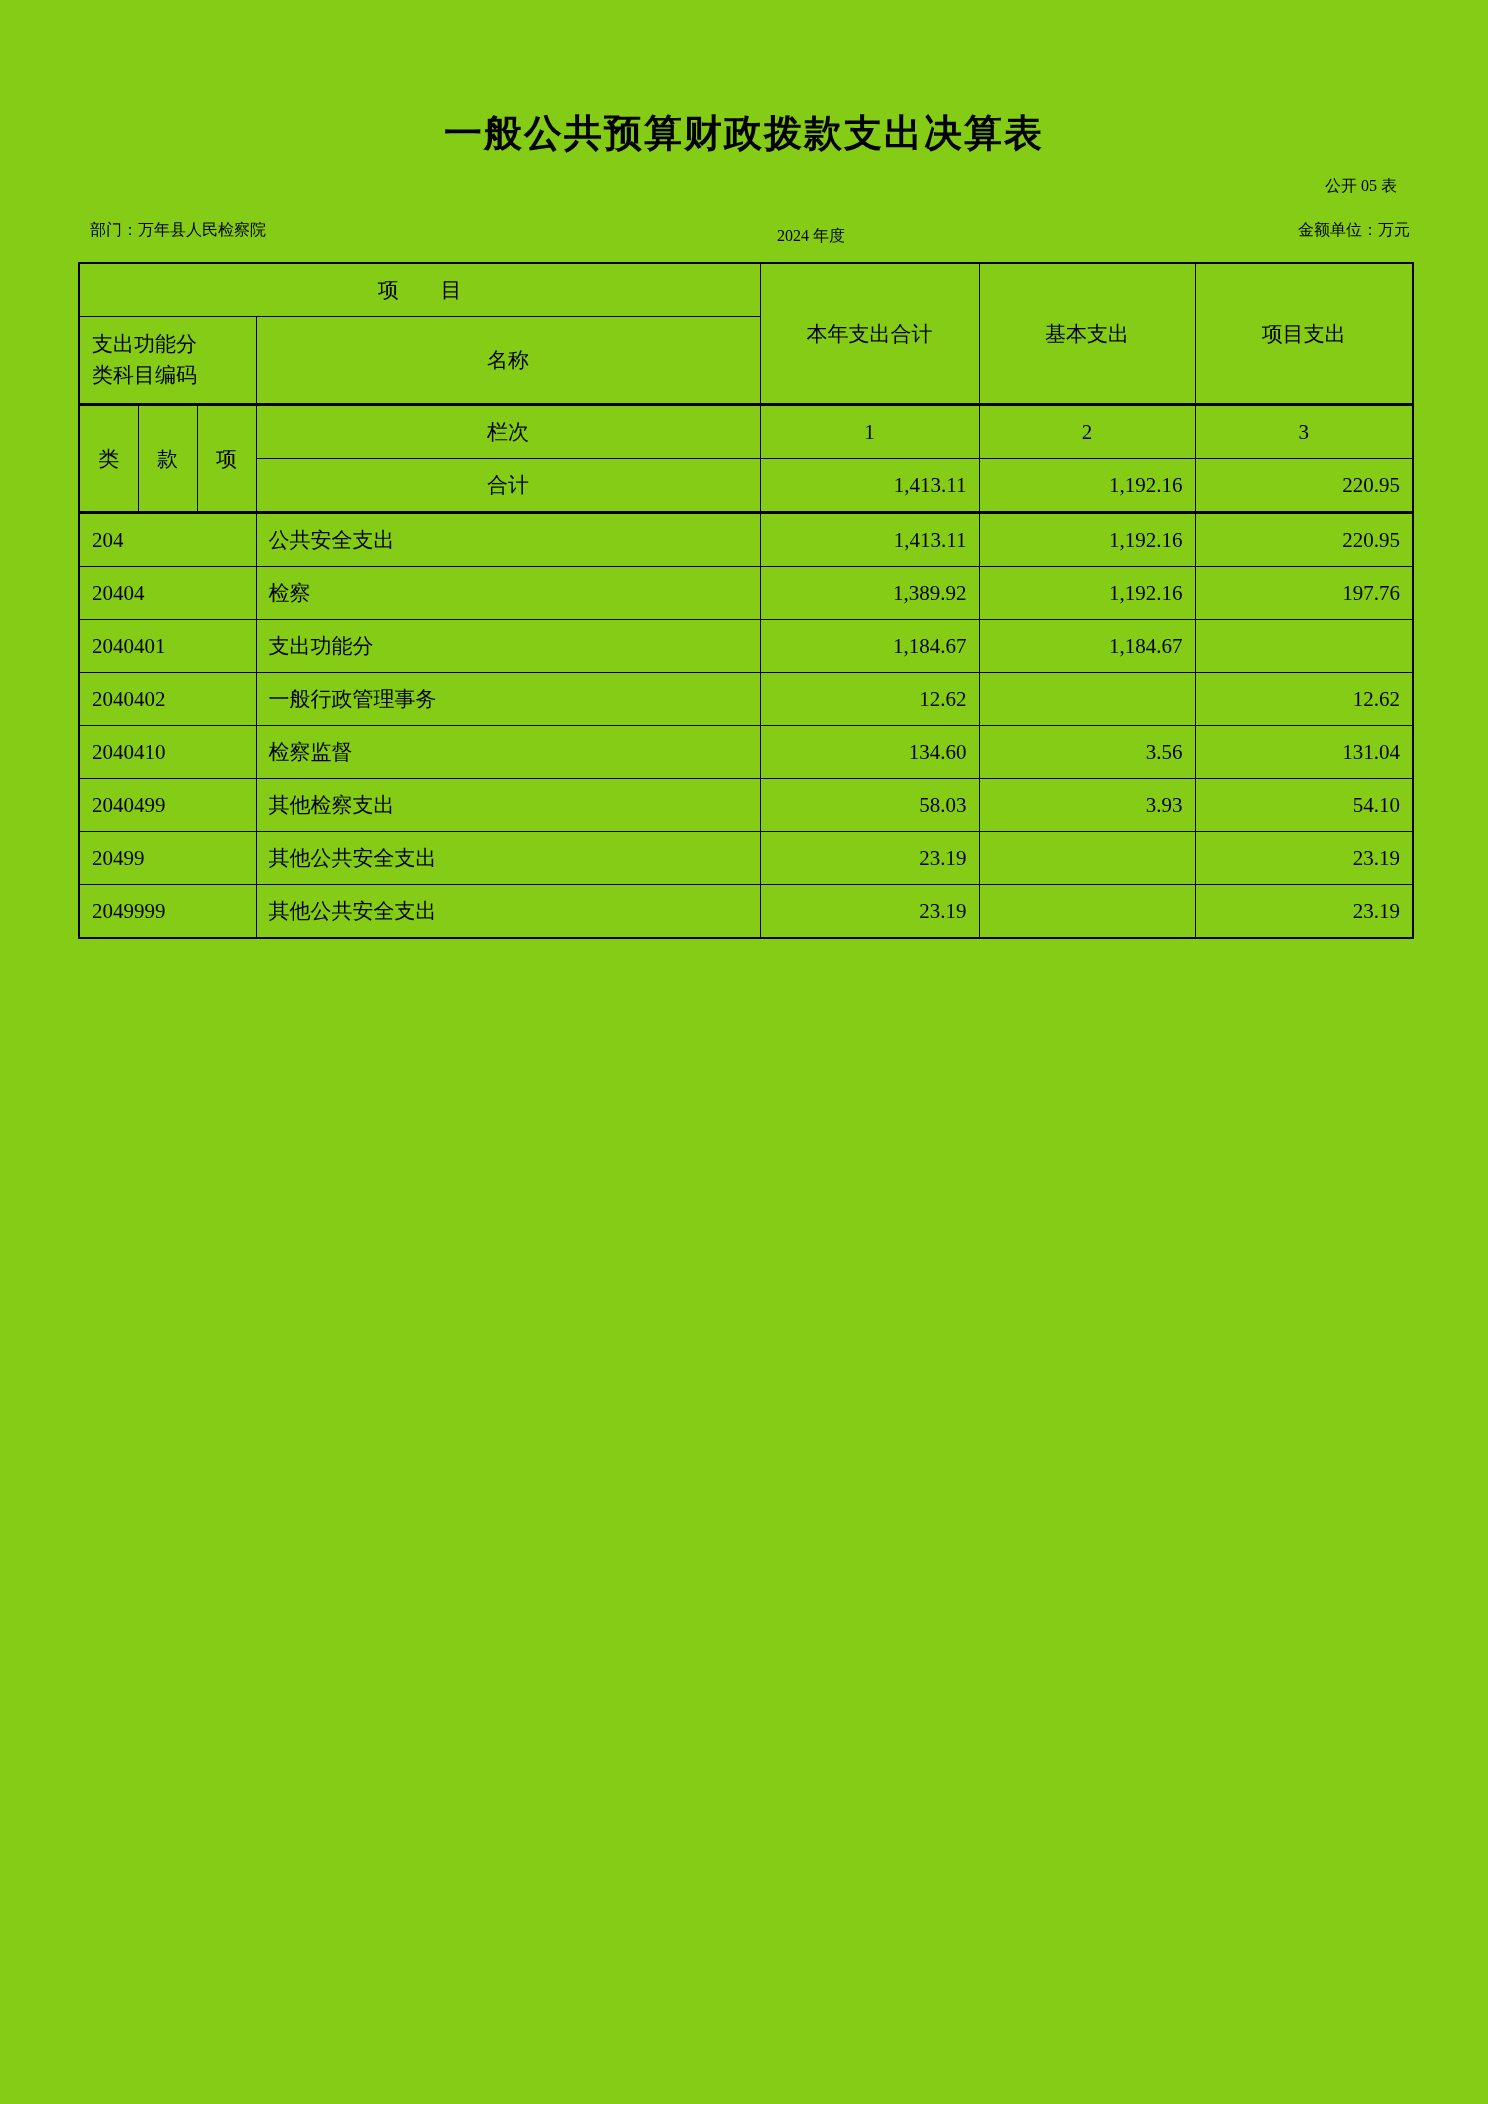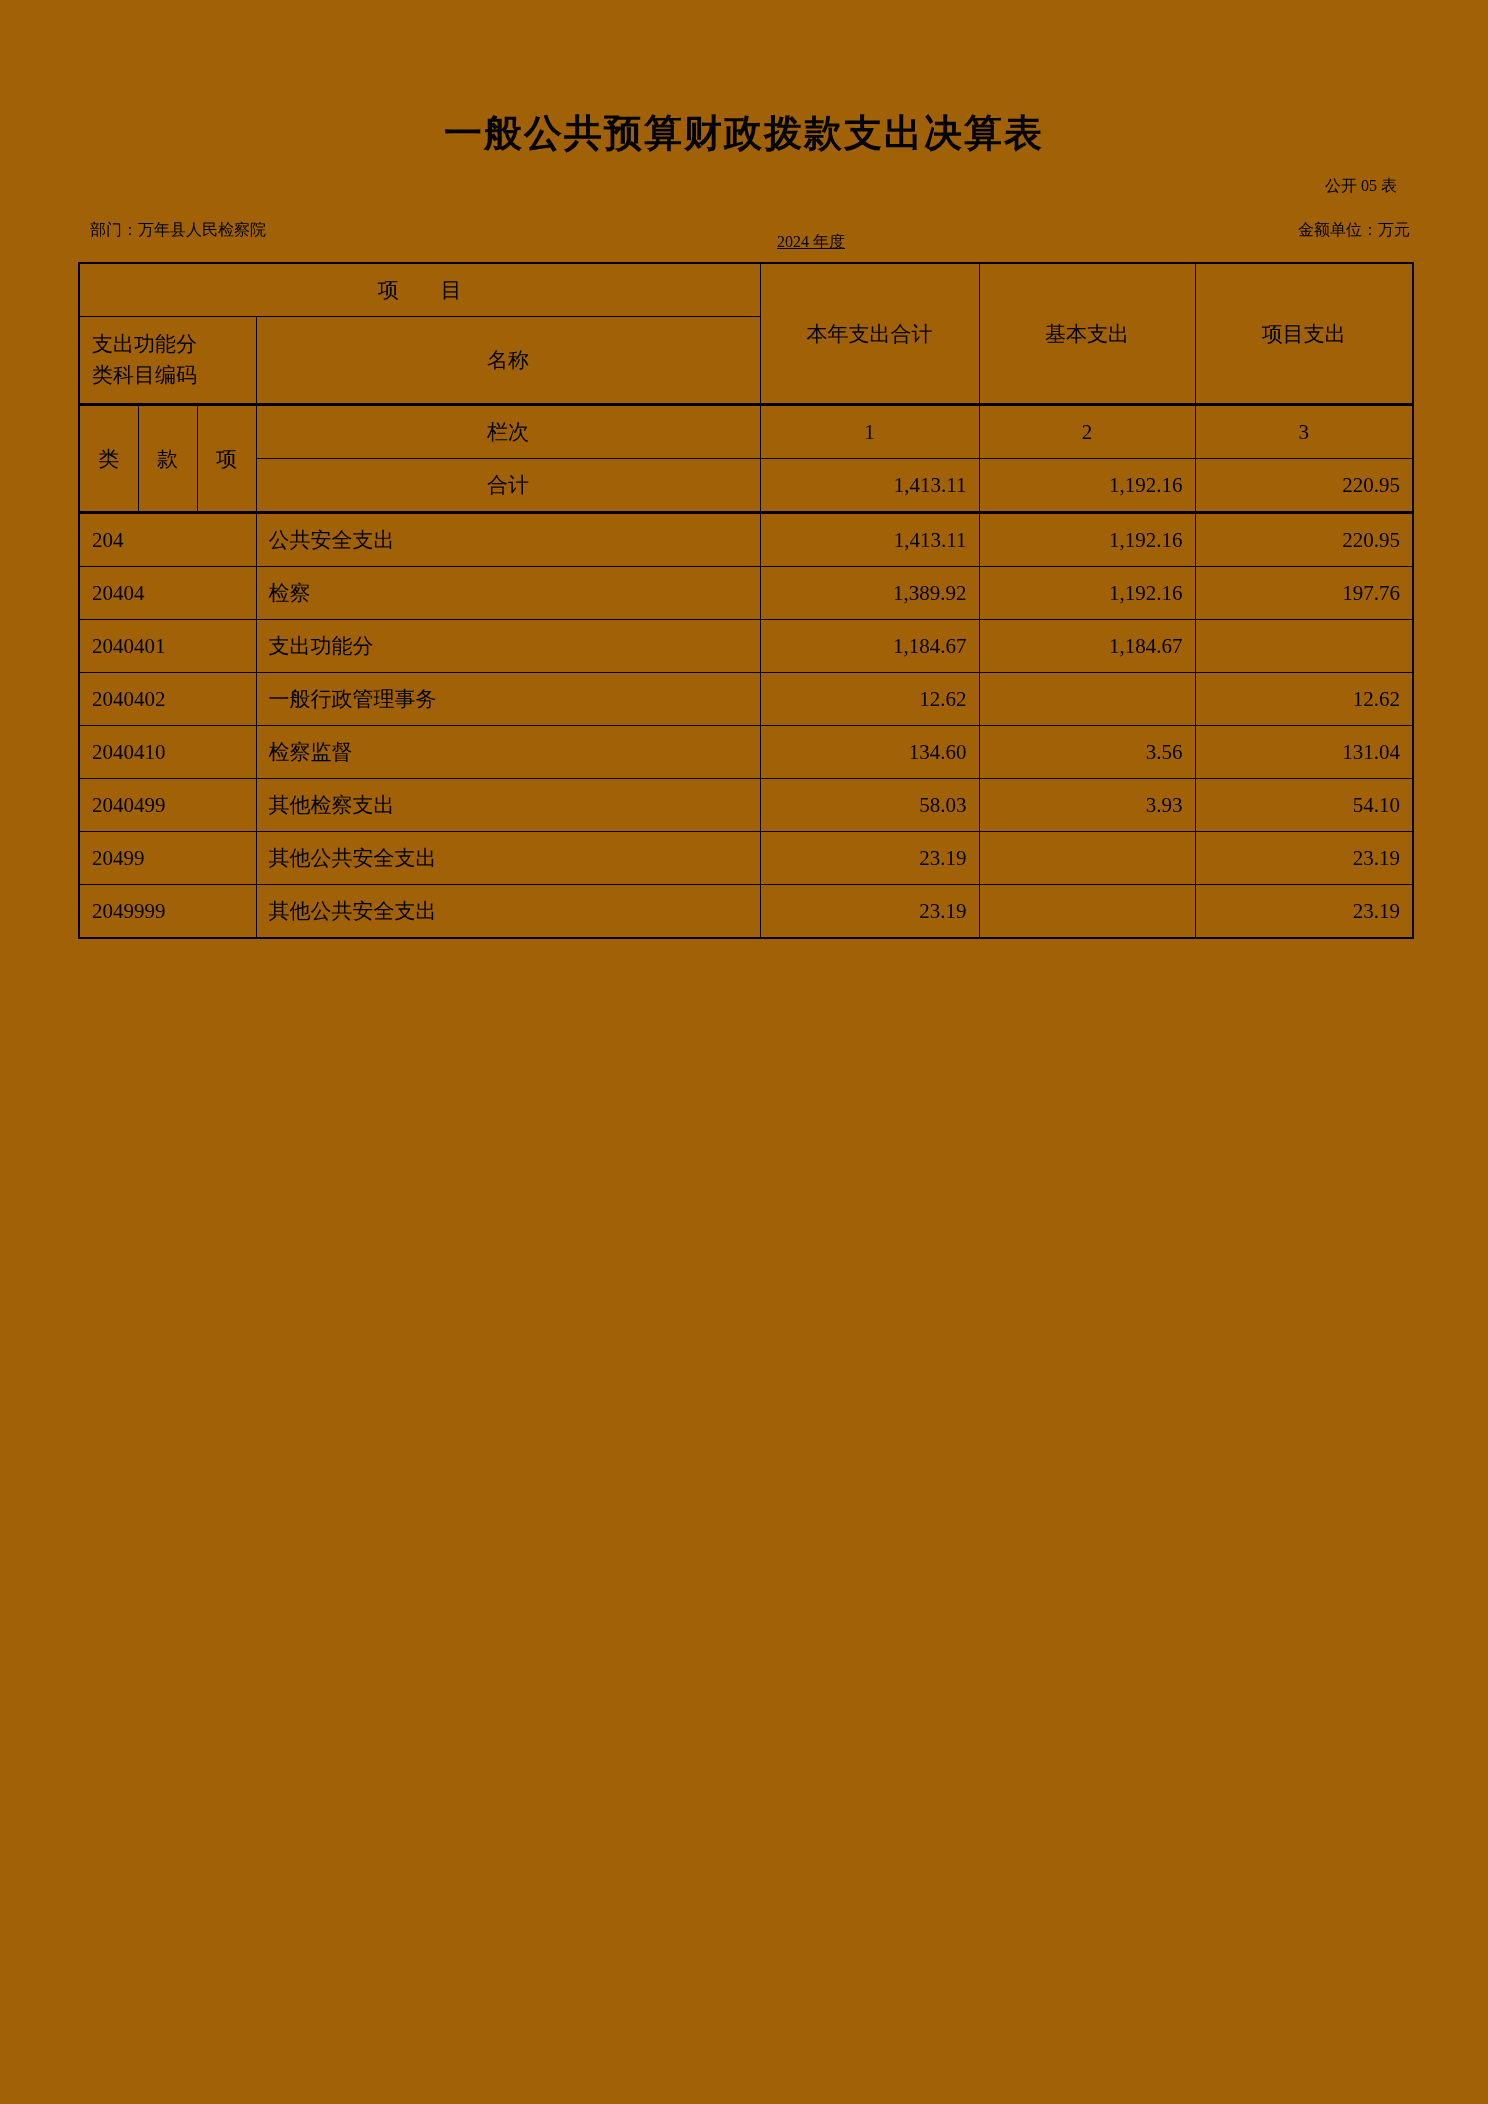--- a/index.html
+++ b/index.html
@@ -1,20 +1,20 @@
 <!DOCTYPE html>
 <html lang="zh"><head>
 <meta charset="utf-8">
 <style>
   html,body{margin:0;padding:0;background:#ffffff;}
   .page{
     position:relative;
     width:1488px;
     height:2104px;
-    background:#a16207;
+    background:#84cc16;
     color:#000;
     font-family:"Liberation Serif","DejaVu Serif",serif;
     overflow:hidden;
   }
   .doc-title{
     position:absolute;
     top:108px;
     left:0;
     width:100%;
     margin:0;
@@ -38,21 +38,21 @@
     right:15px;
   }
   .meta-line{
     position:absolute;
     top:48px;
     left:0;
     width:100%;
     height:34px;
   }
   .meta-dept{position:absolute;left:12px;top:0;}
-  .meta-year{position:absolute;left:699px;top:12px;text-decoration:underline;}
+  .meta-year{position:absolute;left:699px;top:6px;}
   .meta-unit{position:absolute;right:2px;top:0;}
 
   table.budget{
     position:absolute;
     top:262px;
     left:78px;
     width:1334px;
     border-collapse:collapse;
     table-layout:fixed;
     border:2.5px solid #000;

